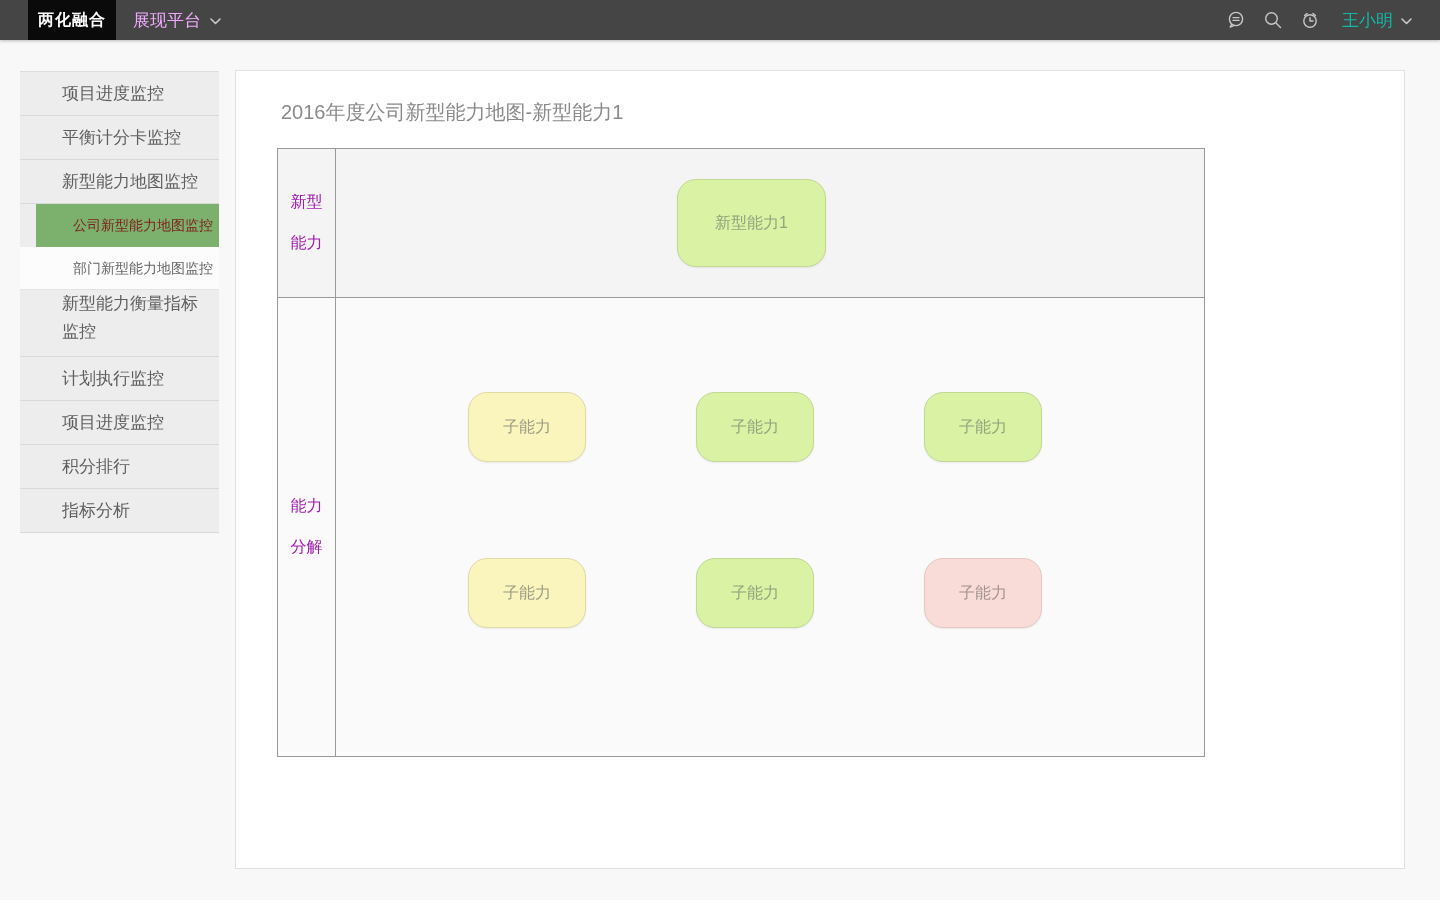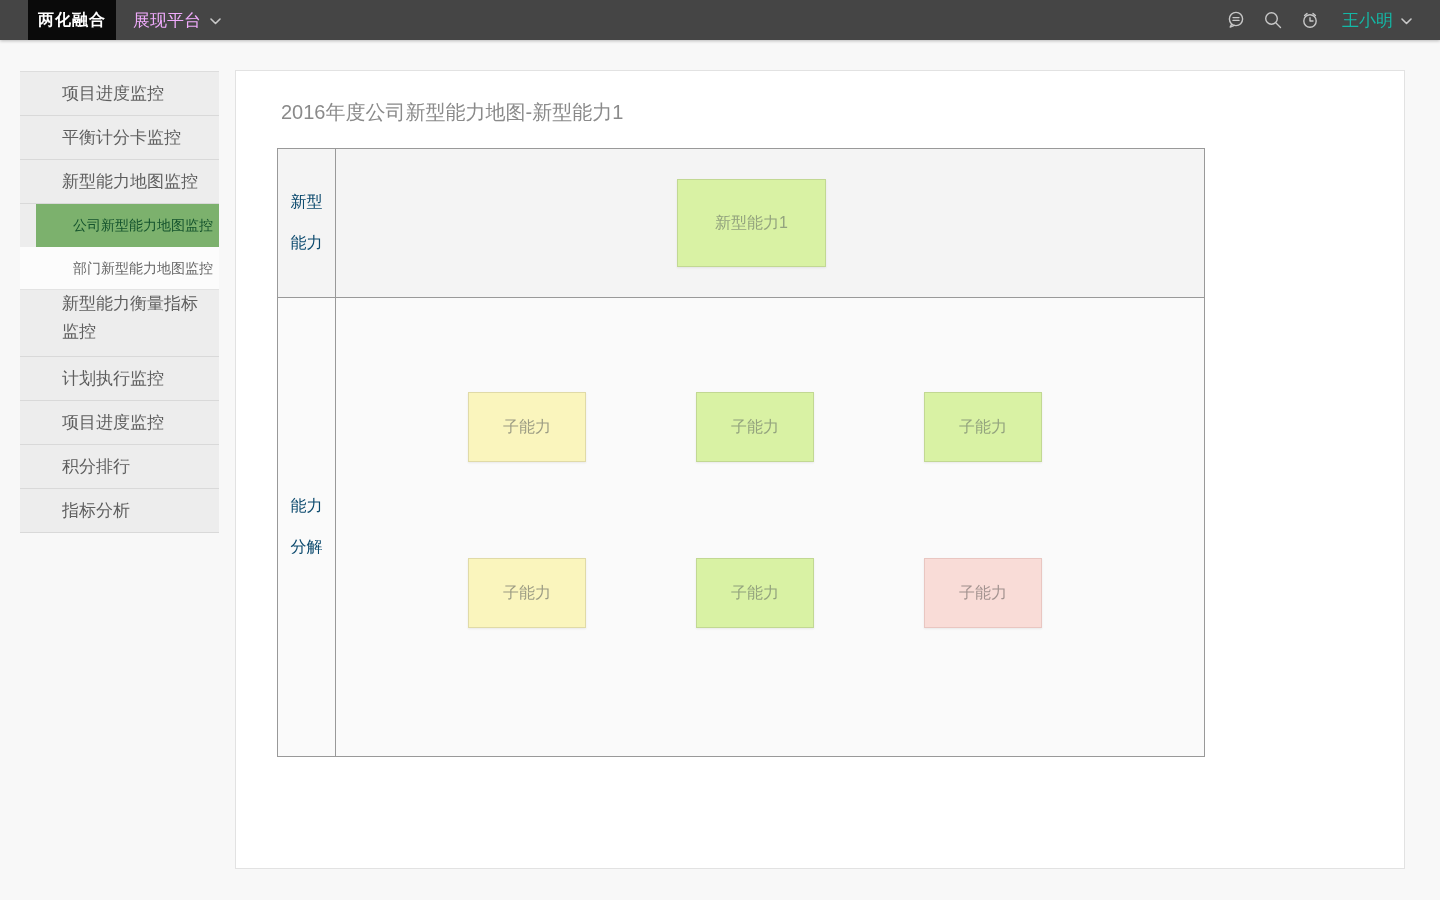--- a/index.html
+++ b/index.html
@@ -49,21 +49,21 @@
   }
   .side-item.two-line {
     line-height:28px; padding-bottom:10px; padding-right:10px;
   }
   .side-sub {
     height:43px; line-height:43px; text-align:right; padding-right:6px;
     font-size:14px; color:#666666; background:#fcfcfc;
     border-bottom:1px solid #e3e3e3; cursor:pointer;
   }
   .side-sub.active {
-    background:#7cb16d; color:#14532d; border-bottom:1px solid #7cb16d;margin-left:16px;
+    background:#7cb16d; color:#7f1d1d; border-bottom:1px solid #7cb16d;margin-left:16px;
   }
 
   
   .main-panel {
     position:absolute; left:235px; top:70px; width:1170px; height:799px;
     background:#ffffff; border:1px solid #e2e2e2;padding-left:12px;
   }
   .page-title {
     position:absolute; left:45px; top:28px;
     font-size:20px; color:#8a8a8a;
@@ -73,26 +73,26 @@
   .cap-table {
     position:absolute; left:41px; top:77px; width:928px; height:609px;
     border:1px solid #999999;
   }
   .cap-row { display:flex; width:100%; }
   .cap-row.r1 { height:148px; background:#f4f4f4; }
   .cap-row.r2 { height:459px; background:#fafafa; border-top:1px solid #999999; }
   .cap-label {
     width:58px; border-right:1px solid #999999; flex:0 0 58px;
     display:flex; flex-direction:column; align-items:center; justify-content:center;
-    gap:20px; font-size:16px; color:#0c4a6e;
+    gap:20px; font-size:16px; color:#a21caf;
   }
   .cap-content { flex:1; position:relative; }
 
   .cap-box {
-    position:absolute; border-radius:0; border:1px solid;
+    position:absolute; border-radius:19px; border:1px solid;
     display:flex; align-items:center; justify-content:center;
     font-size:16px; color:#999999; cursor:pointer;
     box-shadow:0 1px 2px rgba(0,0,0,.07);
   }
   .cap-box.main-box { left:341px; top:30px; width:149px; height:88px; }
   .sub-box { width:118px; height:70px; }
   .c-green  { background:#d9f2a4; border-color:#c2d893; }
   .c-yellow { background:#faf5bd; border-color:#e0daa7; color:#9c9c84; }
   .c-pink   { background:#f9dcd7; border-color:#e9c6c1; color:#a39390; }
   .c-green.sub-box, .c-green.main-box { color:#93a37e; }

